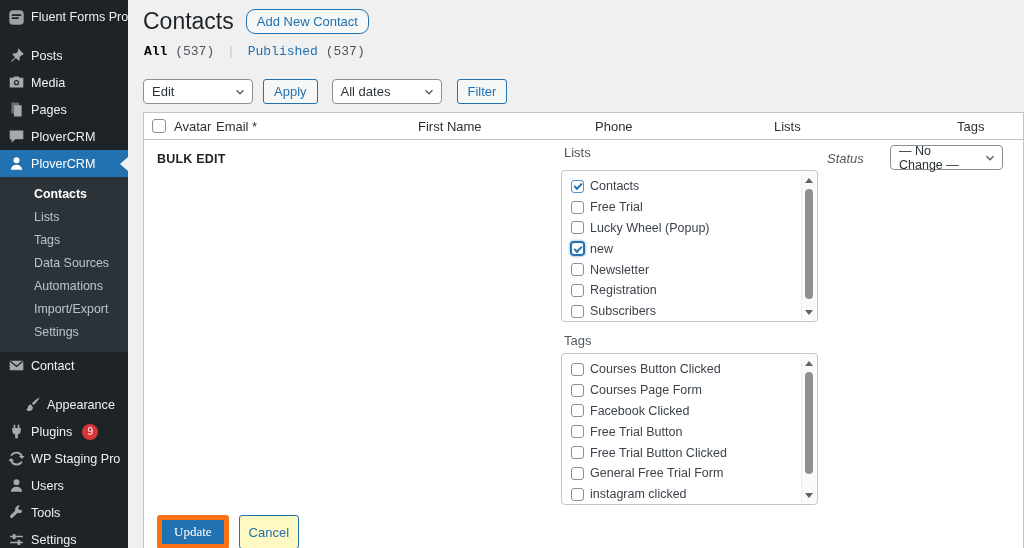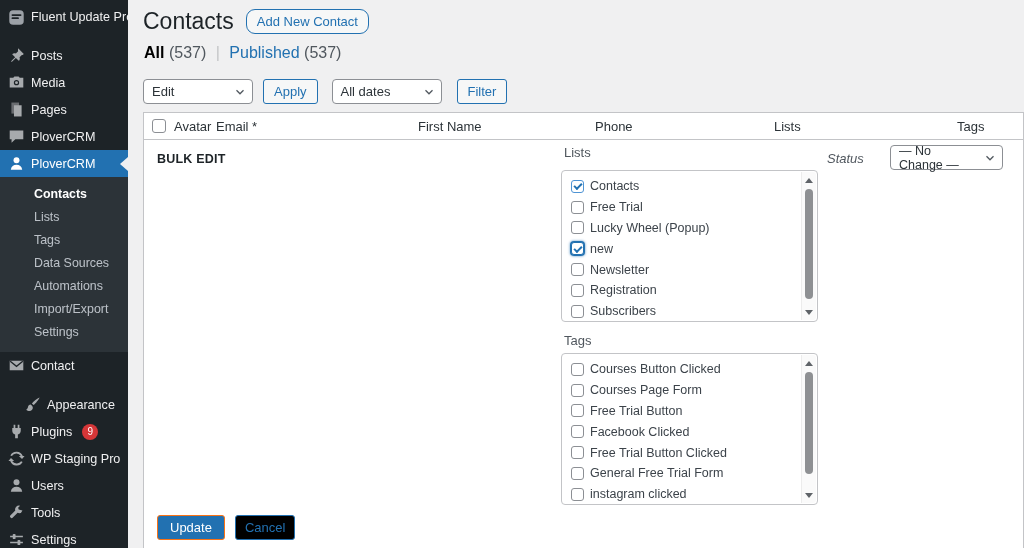--- a/index.html
+++ b/index.html
@@ -41,21 +41,21 @@
   .submenu-item.current { color:#fff; font-weight:600; }
 
   
   .main { position:relative; flex:1; }
   .page-header { position:absolute; left:15px; top:7px; display:flex; align-items:center; gap:12px; }
   .page-title { font-size:23px; font-weight:400; color:#1d2327; margin:0; line-height:1.25; }
   .title-action {
     font-size:13px; color:#2271b1; background:#f6f7f7;
     border:1px solid #2271b1; border-radius:9px; padding:4px 10px; cursor:pointer;
   }
-  .views { position:absolute; left:16px; top:44px; font-size:16px; color:#646970; }
+  .views { position:absolute; left:16px; top:44px; font-size:13px; color:#646970;font-family:Liberation Mono, monospace; }
   .views .v-all { color:#000; font-weight:600; }
   .views .v-count { color:#50575e; }
   .views .v-link { color:#2271b1; cursor:pointer; }
   .views .v-sep { margin:0 5px; color:#c3c4c7; }
 
   .tablenav { position:absolute; left:15px; top:79px; display:flex; align-items:center; }
   .wp-select {
     position:relative; height:25px; background:#fff;
     border:1px solid #8c8f94; border-radius:4px;
     display:flex; align-items:center; padding:0 26px 0 8px;
@@ -108,40 +108,40 @@
   .tri-down { width:0; height:0; border-left:4px solid transparent; border-right:4px solid transparent; border-top:5px solid #5f6368; }
   .sb-thumb { position:absolute; left:3px; width:8px; background:#8e9093; border-radius:5px; cursor:pointer; }
   .thumb-lists { top:17px; height:110px; }
   .thumb-tags { top:17px; height:102px; }
 
   .be-status-label { position:absolute; left:683px; top:38px; font-size:13px; color:#50575e;font-style:italic; }
   .be-status-select { position:absolute; left:746px; top:32px; width:113px; font-size:12.5px; }
 
   .be-actions { position:absolute; left:13px; top:402px; display:flex; gap:10px; }
   .btn-primary {
-    background:#2271b1; border:1px solid #f97316; color:#fff;
-    border-radius:3px; font-size:13px; padding:4px 12px; cursor:pointer;
+    background:#2271b1; border:5px solid #f97316; color:#fff;
+    border-radius:3px; font-size:13px; padding:4px 12px; cursor:pointer;font-family:Liberation Serif, serif;
   }
   .btn-secondary {
-    background:#000000; border:1px solid #2271b1; color:#2271b1;
+    background:#fef9c3; border:1px solid #2271b1; color:#2271b1;
     border-radius:3px; font-size:13px; padding:4px 9px; cursor:pointer;
   }
 </style>
 </head>
 <body>
 
 <aside class="sidebar" id="sidebar">
     <div class="menu-item mi-fluent">
       <span class="mi-icon">
         <svg viewBox="0 0 20 20">
           <rect x="1.5" y="1.5" width="17" height="17" rx="4.5" fill="#9ca1a7"></rect>
           <path d="M5.2 7.2h9.6M5.2 10.8h6.6" stroke="#1d2327" stroke-width="2.1" stroke-linecap="round" fill="none"></path>
         </svg>
       </span>
-      <span>Fluent Update Pro</span>
+      <span>Fluent Forms Pro</span>
     </div>
     <div class="menu-item">
       <span class="mi-icon">
         <svg viewBox="0 0 20 20" fill="currentColor">
           <path d="M11.9 1.4l6.7 6.7-1.4 1.4-.9-.2-2.7 2.7c.6 1.6.3 3.2-.9 4.3l-3.5-3.5-4.2 4.2-1.5.7.7-1.5 4.2-4.2-3.5-3.5c1.1-1.2 2.7-1.5 4.3-.9l2.7-2.7-.2-.9z"></path>
         </svg>
       </span>
       <span>Posts</span>
     </div>
     <div class="menu-item">
@@ -359,25 +359,25 @@
       <div class="lb-item">
             <span class="lb-cb"></span>
             <span>Courses Button Clicked</span>
           </div>
           <div class="lb-item">
             <span class="lb-cb"></span>
             <span>Courses Page Form</span>
           </div>
           <div class="lb-item">
             <span class="lb-cb"></span>
+            <span>Facebook Clicked</span>
+          </div>
+          <div class="lb-item">
+            <span class="lb-cb"></span>
             <span>Free Trial Button</span>
-          </div>
-          <div class="lb-item">
-            <span class="lb-cb"></span>
-            <span>Facebook Clicked</span>
           </div>
           <div class="lb-item">
             <span class="lb-cb"></span>
             <span>Free Trial Button Clicked</span>
           </div>
           <div class="lb-item">
             <span class="lb-cb"></span>
             <span>General Free Trial Form</span>
           </div>
           <div class="lb-item">

